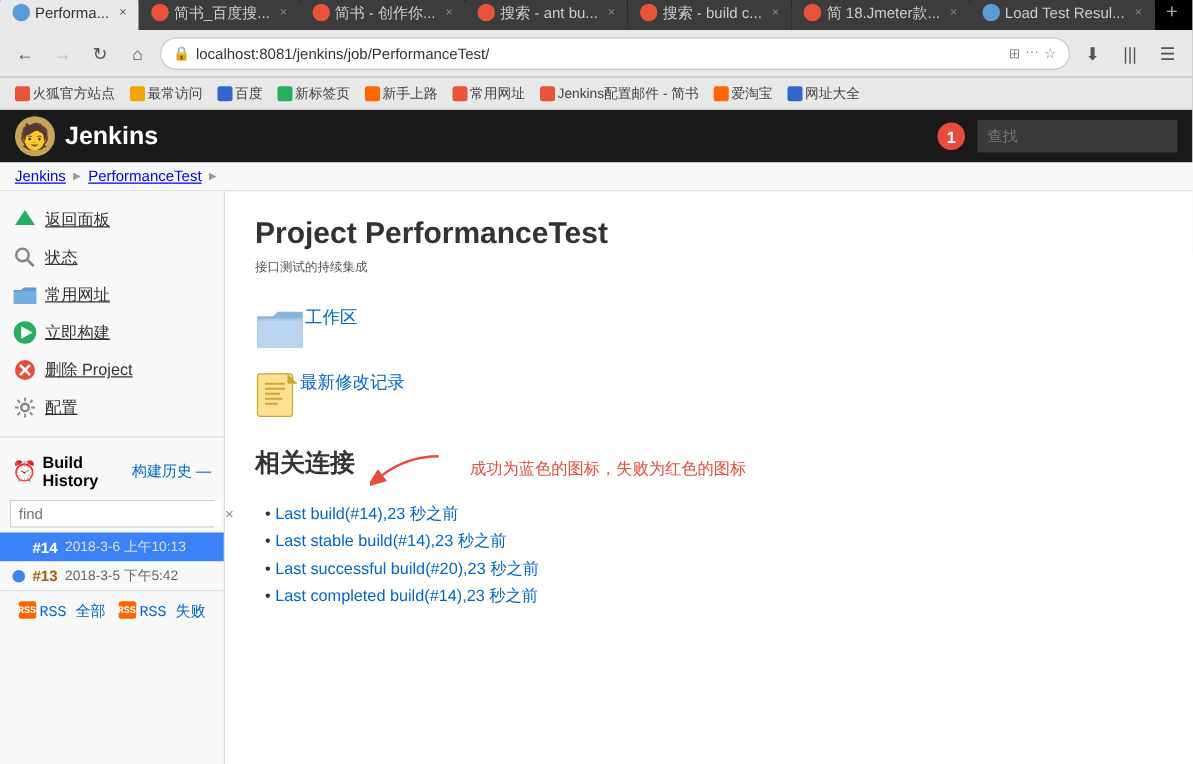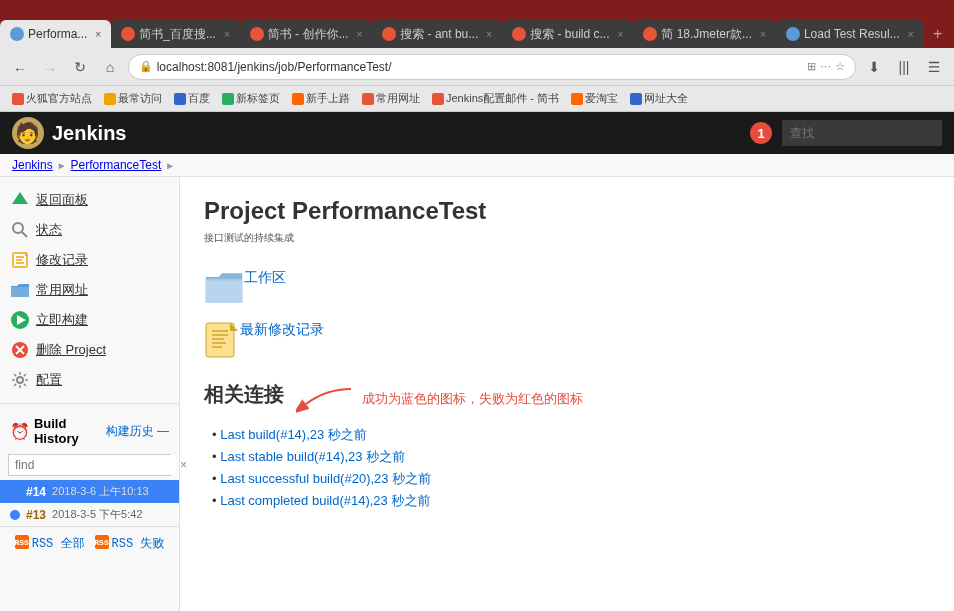--- a/index.html
+++ b/index.html
@@ -1,20 +1,20 @@
 <!DOCTYPE html>
 <html><head>
   <meta charset="utf-8">
   <style>
     * { margin: 0; padding: 0; box-sizing: border-box; }
     body { font-family: Arial, sans-serif; font-size: 13px; background: #f0f0f0; overflow: hidden; }
 
     
     .browser-chrome { background: #3c3c3c; width: 954px; }
-    .tab-bar { display: flex; align-items: flex-end; background: #7f1d1d; padding-top: 19px; height: 48px; }
+    .tab-bar { display: flex; align-items: flex-end; background: #000000; padding-top: 19px; height: 24px; }
     .tab { display: flex; align-items: center; padding: 0 10px; height: 28px; background: #3c3c3c; border-radius: 6px 6px 0 0; font-size: 12px; color: #ccc; white-space: nowrap; max-width: 150px; overflow: hidden; gap: 4px; }
     .tab.active { background: #e8e8e8; color: #333; }
     .tab-icon { width: 14px; height: 14px; border-radius: 50%; flex-shrink: 0; }
     .tab-close { margin-left: 4px; color: #888; font-size: 10px; cursor: pointer; }
     .tab.active .tab-close { color: #555; }
     .new-tab { width: 28px; height: 28px; display: flex; align-items: center; justify-content: center; color: #aaa; font-size: 16px; cursor: pointer; }
 
     .nav-bar { display: flex; align-items: center; background: #e8e8e8; padding: 4px 8px; height: 38px; gap: 6px; border-bottom: 1px solid #ccc; }
     .nav-btn { width: 24px; height: 24px; border: none; background: none; cursor: pointer; color: #555; font-size: 14px; display: flex; align-items: center; justify-content: center; border-radius: 3px; }
     .nav-btn.disabled { color: #bbb; cursor: default; }
@@ -226,32 +226,20 @@
         <div class="sidebar-icon">
           <svg width="18" height="18" viewBox="0 0 18 18">
               <circle cx="7" cy="7" r="5" fill="none" stroke="#888" stroke-width="2"></circle>
               <line x1="11" y1="11" x2="16" y2="16" stroke="#888" stroke-width="2"></line>
             </svg>
         </div>
         <span>状态</span>
       </div>
       <div class="sidebar-item">
         <div class="sidebar-icon">
-          <svg width="18" height="18" viewBox="0 0 18 18">
-              <rect x="2" y="2" width="14" height="14" rx="1" fill="#fff" stroke="#f0a500" stroke-width="1.5"></rect>
-              <line x1="5" y1="6" x2="13" y2="6" stroke="#f0a500" stroke-width="1.5"></line>
-              <line x1="5" y1="9" x2="11" y2="9" stroke="#f0a500" stroke-width="1.5"></line>
-              <line x1="5" y1="12" x2="13" y2="12" stroke="#f0a500" stroke-width="1.5"></line>
-              <polygon points="12,1 16,5 14,5 14,1" fill="#f0a500"></polygon>
-            </svg>
-        </div>
-        <span>修改记录</span>
-      </div>
-      <div class="sidebar-item">
-        <div class="sidebar-icon">
           <svg width="20" height="18" viewBox="0 0 20 18">
               <path d="M1,5 L7,5 L9,3 L19,3 L19,16 L1,16 Z" fill="#5b9bd5"></path>
               <path d="M1,6 L19,6 L19,16 L1,16 Z" fill="#74aede"></path>
             </svg>
         </div>
         <span>常用网址</span>
       </div>
       <div class="sidebar-item">
         <div class="sidebar-icon">
           <svg width="20" height="20" viewBox="0 0 20 20">
@@ -351,21 +339,21 @@
           <a href="#" class="project-link-text">最新修改记录</a>
         </div>
       </div>
 
       <div class="related-section">
         <div style="display:flex; align-items:center; gap: 12px; margin-bottom:10px;">
           <h2 class="related-title" style="font-size:20px; color:#333;">
             <span>相关连接</span>
           </h2>
 
-          <div style="display:flex; align-items:center; gap:6px; position:relative;">
+          <div style="display:flex; align-items:center; gap:20px; position:relative;">
             <svg width="60" height="30" viewBox="0 0 60 30">
               <defs>
                 <marker id="arrowhead" markerWidth="8" markerHeight="6" refX="0" refY="3" orient="auto">
                   <polygon points="0 0, 8 3, 0 6" fill="#e74c3c"></polygon>
                 </marker>
               </defs>
               <path d="M55,5 Q30,5 10,20" fill="none" stroke="#e74c3c" stroke-width="2" marker-end="url(#arrowhead)"></path>
             </svg>
             <span style="color:#e74c3c; font-size:13px; white-space:nowrap;">成功为蓝色的图标，失败为红色的图标</span>
           </div>

